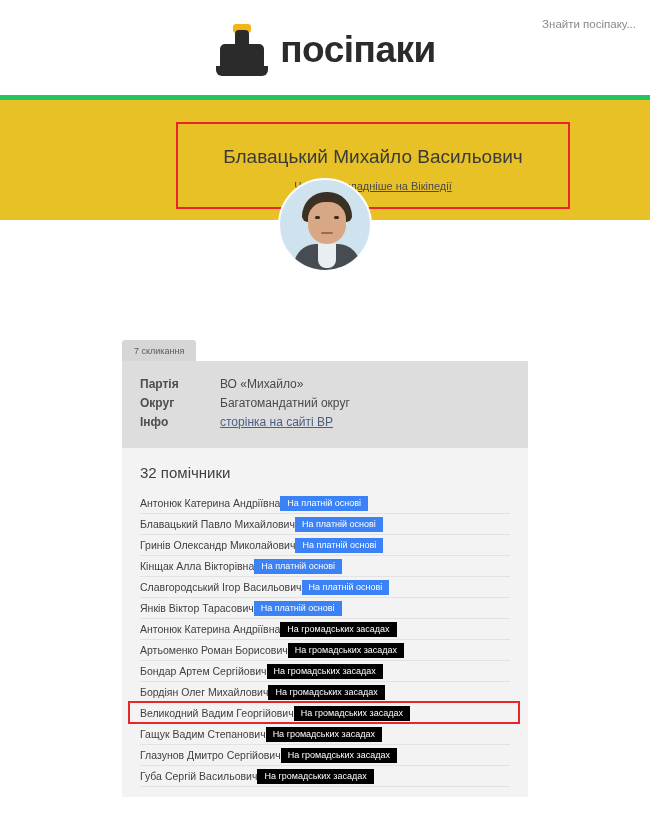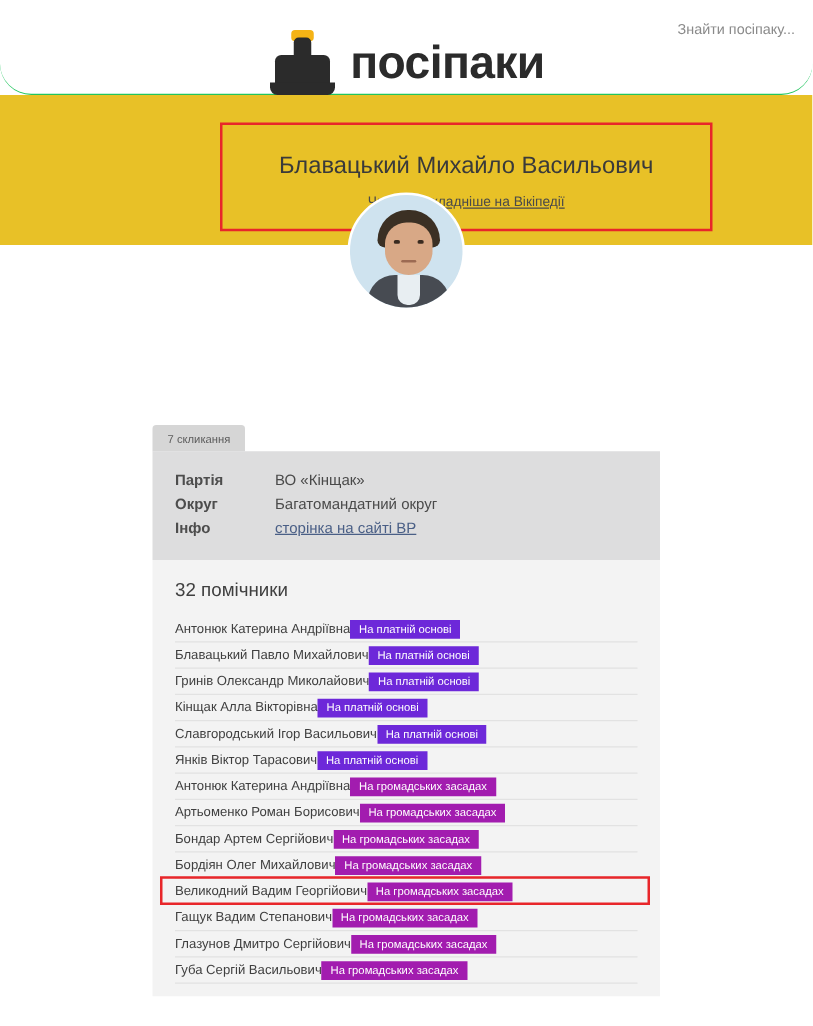--- a/index.html
+++ b/index.html
@@ -12,24 +12,23 @@
   }
   #page {
     position: relative;
     width: 650px; height: 821px;
     background: #ffffff;
   }
 
   
   .topbar {
     position: relative;
-    height: 76px;
+    height: 100px;
     background: #ffffff;
-    border-bottom: 1px solid #22c55e;
-    border-radius: 25px;
+    border-bottom: 5px solid #22c55e;
   }
   .search-link {
     position: absolute;
     right: 14px; top: 18px;
     font-size: 11.5px;
     color: #8a8a8a;
     text-decoration: none;
   }
   .logo-wrap {
     position: absolute;
@@ -227,22 +226,22 @@
     color: #3f3f3f;
   }
   .row-name { white-space: nowrap; }
   .badge {
     font-size: 9px;
     color: #ffffff;
     padding: 2px 7px 2px 7px;
     line-height: 11px;
     white-space: nowrap;
   }
-  .badge.paid { background: #6d28d9; }
-  .badge.volunteer { background: #a21caf; }
+  .badge.paid { background: #3b82f6; }
+  .badge.volunteer { background: #000000; }
 
   .row.highlight::after {
     content: "";
     position: absolute;
     left: -12px; right: -10px;
     top: -2px; bottom: -1px;
     border: 2px solid #e8262a;
     pointer-events: none;
   }
 </style>
@@ -286,21 +285,21 @@
     </div>
   </div>
 
   <div class="card">
     <div class="tab">7 скликання</div>
 
     <div class="info-panel">
       <div id="info-rows">
           <div class="info-row">
             <div class="info-label">Партія</div>
-            <div class="info-value">ВО «Кінщак»</div>
+            <div class="info-value">ВО «Михайло»</div>
           </div>
           <div class="info-row">
             <div class="info-label">Округ</div>
             <div class="info-value">Багатомандатний округ</div>
           </div>
           <div class="info-row">
             <div class="info-label">Інфо</div>
             <div class="info-value"><a href="#">сторінка на сайті ВР</a></div>
           </div>
         </div>

